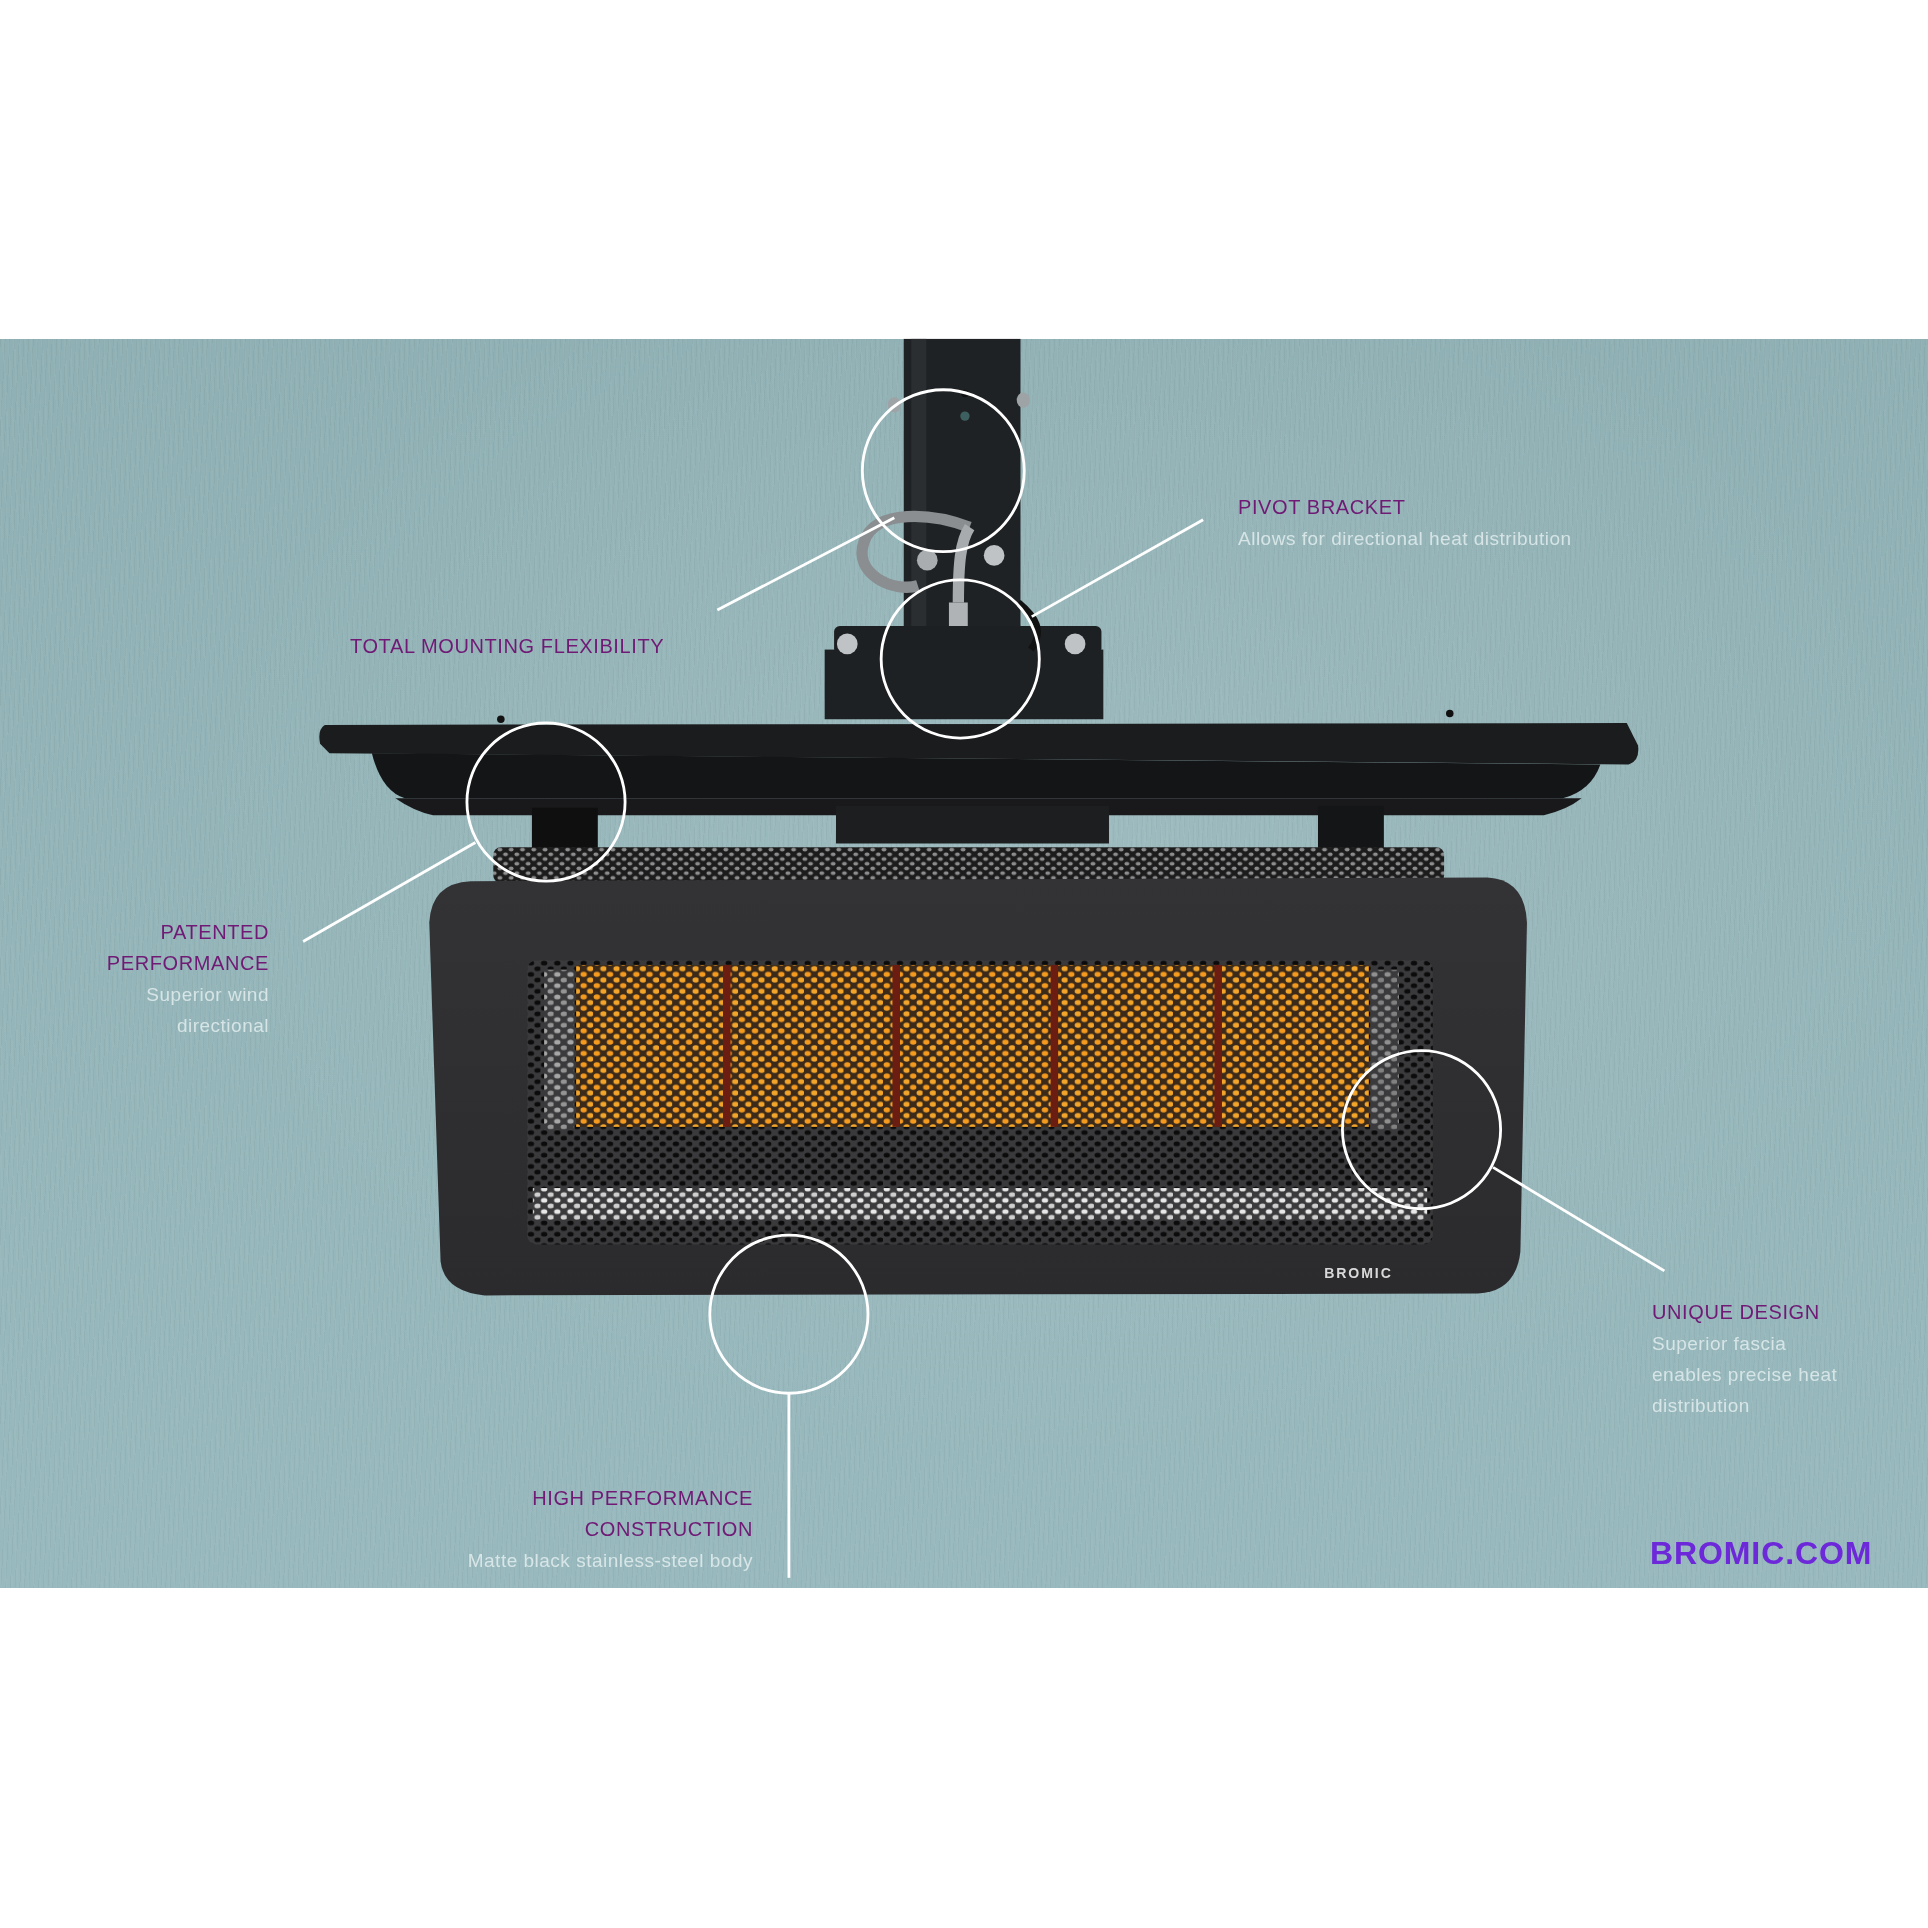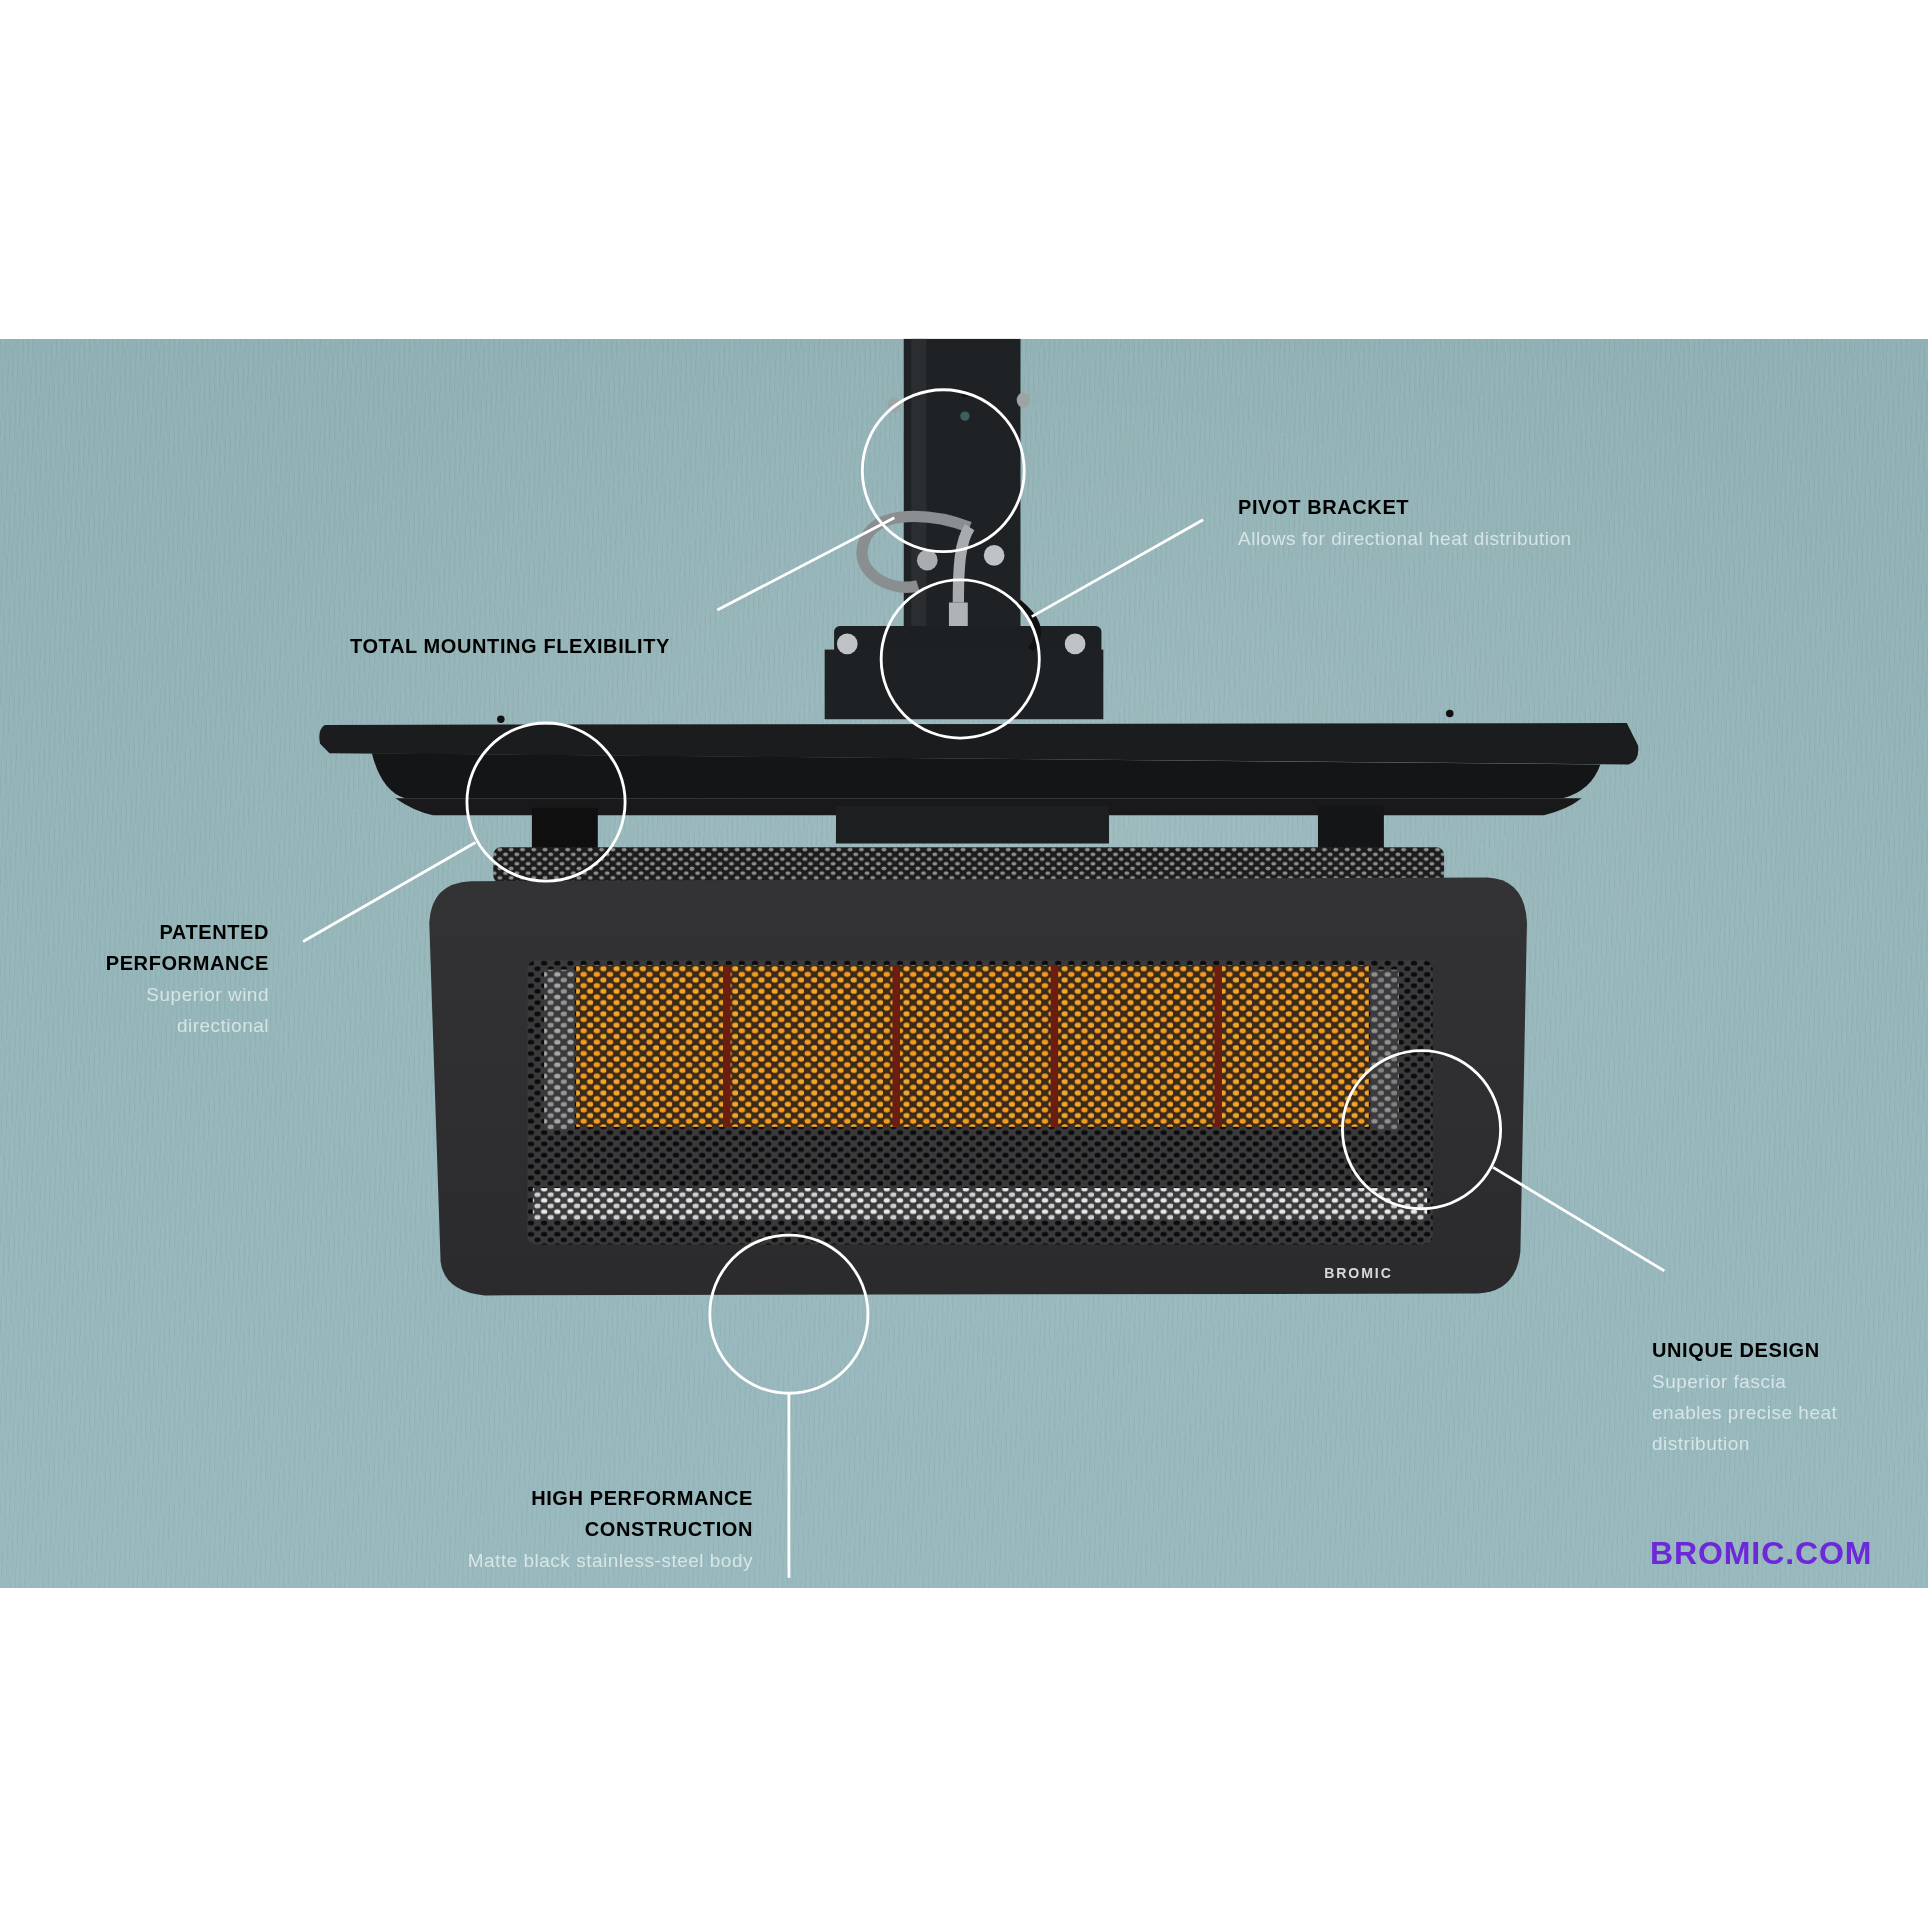--- a/index.html
+++ b/index.html
@@ -17,22 +17,22 @@
     }
     .panel::before {
       content: ""; position: absolute; inset: 0;
       background-image:
         repeating-linear-gradient(87deg, rgba(255,255,255,0.035) 0 1.9px, rgba(0,0,0,0) 1.9px 5.6px),
         repeating-linear-gradient(93deg, rgba(0,0,0,0.03) 0 0.9px, rgba(0,0,0,0) 0.9px 4.7px);
     }
     svg.art { position: absolute; left: 0; top: 0; }
     .label { position: absolute; color: #ffffff; }
     .label .title {
-      font-weight: 700; font-size: 20px; letter-spacing: 0.6px; line-height: 31px;
-      color: #000000; text-transform: uppercase; white-space: nowrap;
+      font-weight: 400; font-size: 20px; letter-spacing: 0.6px; line-height: 31px;
+      color: #701a75; text-transform: uppercase; white-space: nowrap;
     }
     .label .desc {
       font-size: 19px; line-height: 31px; color: rgba(240,246,247,0.72);
       letter-spacing: 0.5px; white-space: nowrap;
     }
     .right { text-align: right; }
     .brand-url {
       position: absolute; left: 1650px; top: 1535px;
       font-size: 32px; font-weight: 700; letter-spacing: 0.9px; color: #6d28d9;
     }
@@ -152,21 +152,21 @@
   <div class="desc">Allows for directional heat distribution</div>
 </div>
 
 <div class="label right" style="left:81px; width:188px; top:917px;">
   <div class="title">PATENTED</div>
   <div class="title">PERFORMANCE</div>
   <div class="desc">Superior wind</div>
   <div class="desc">directional</div>
 </div>
 
-<div class="label" style="left:1652px; top:1335px;">
+<div class="label" style="left:1652px; top:1297px;">
   <div class="title">UNIQUE DESIGN</div>
   <div class="desc">Superior fascia</div>
   <div class="desc">enables precise heat</div>
   <div class="desc">distribution</div>
 </div>
 
 <div class="label right" style="left:395px; width:358px; top:1483px;">
   <div class="title">HIGH PERFORMANCE</div>
   <div class="title">CONSTRUCTION</div>
   <div class="desc">Matte black stainless-steel body</div>

